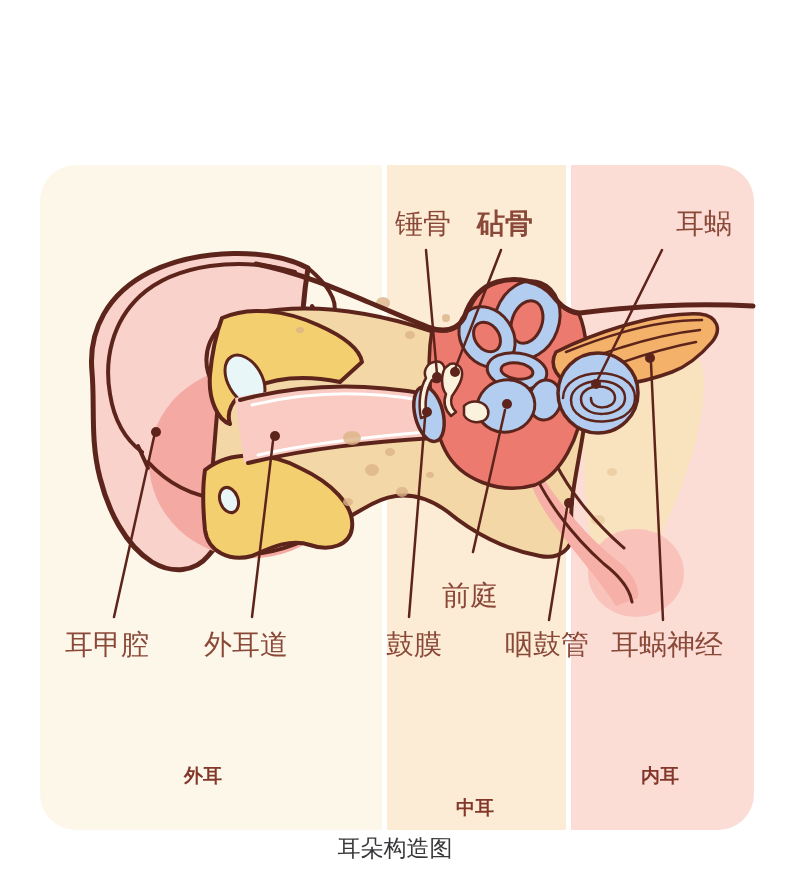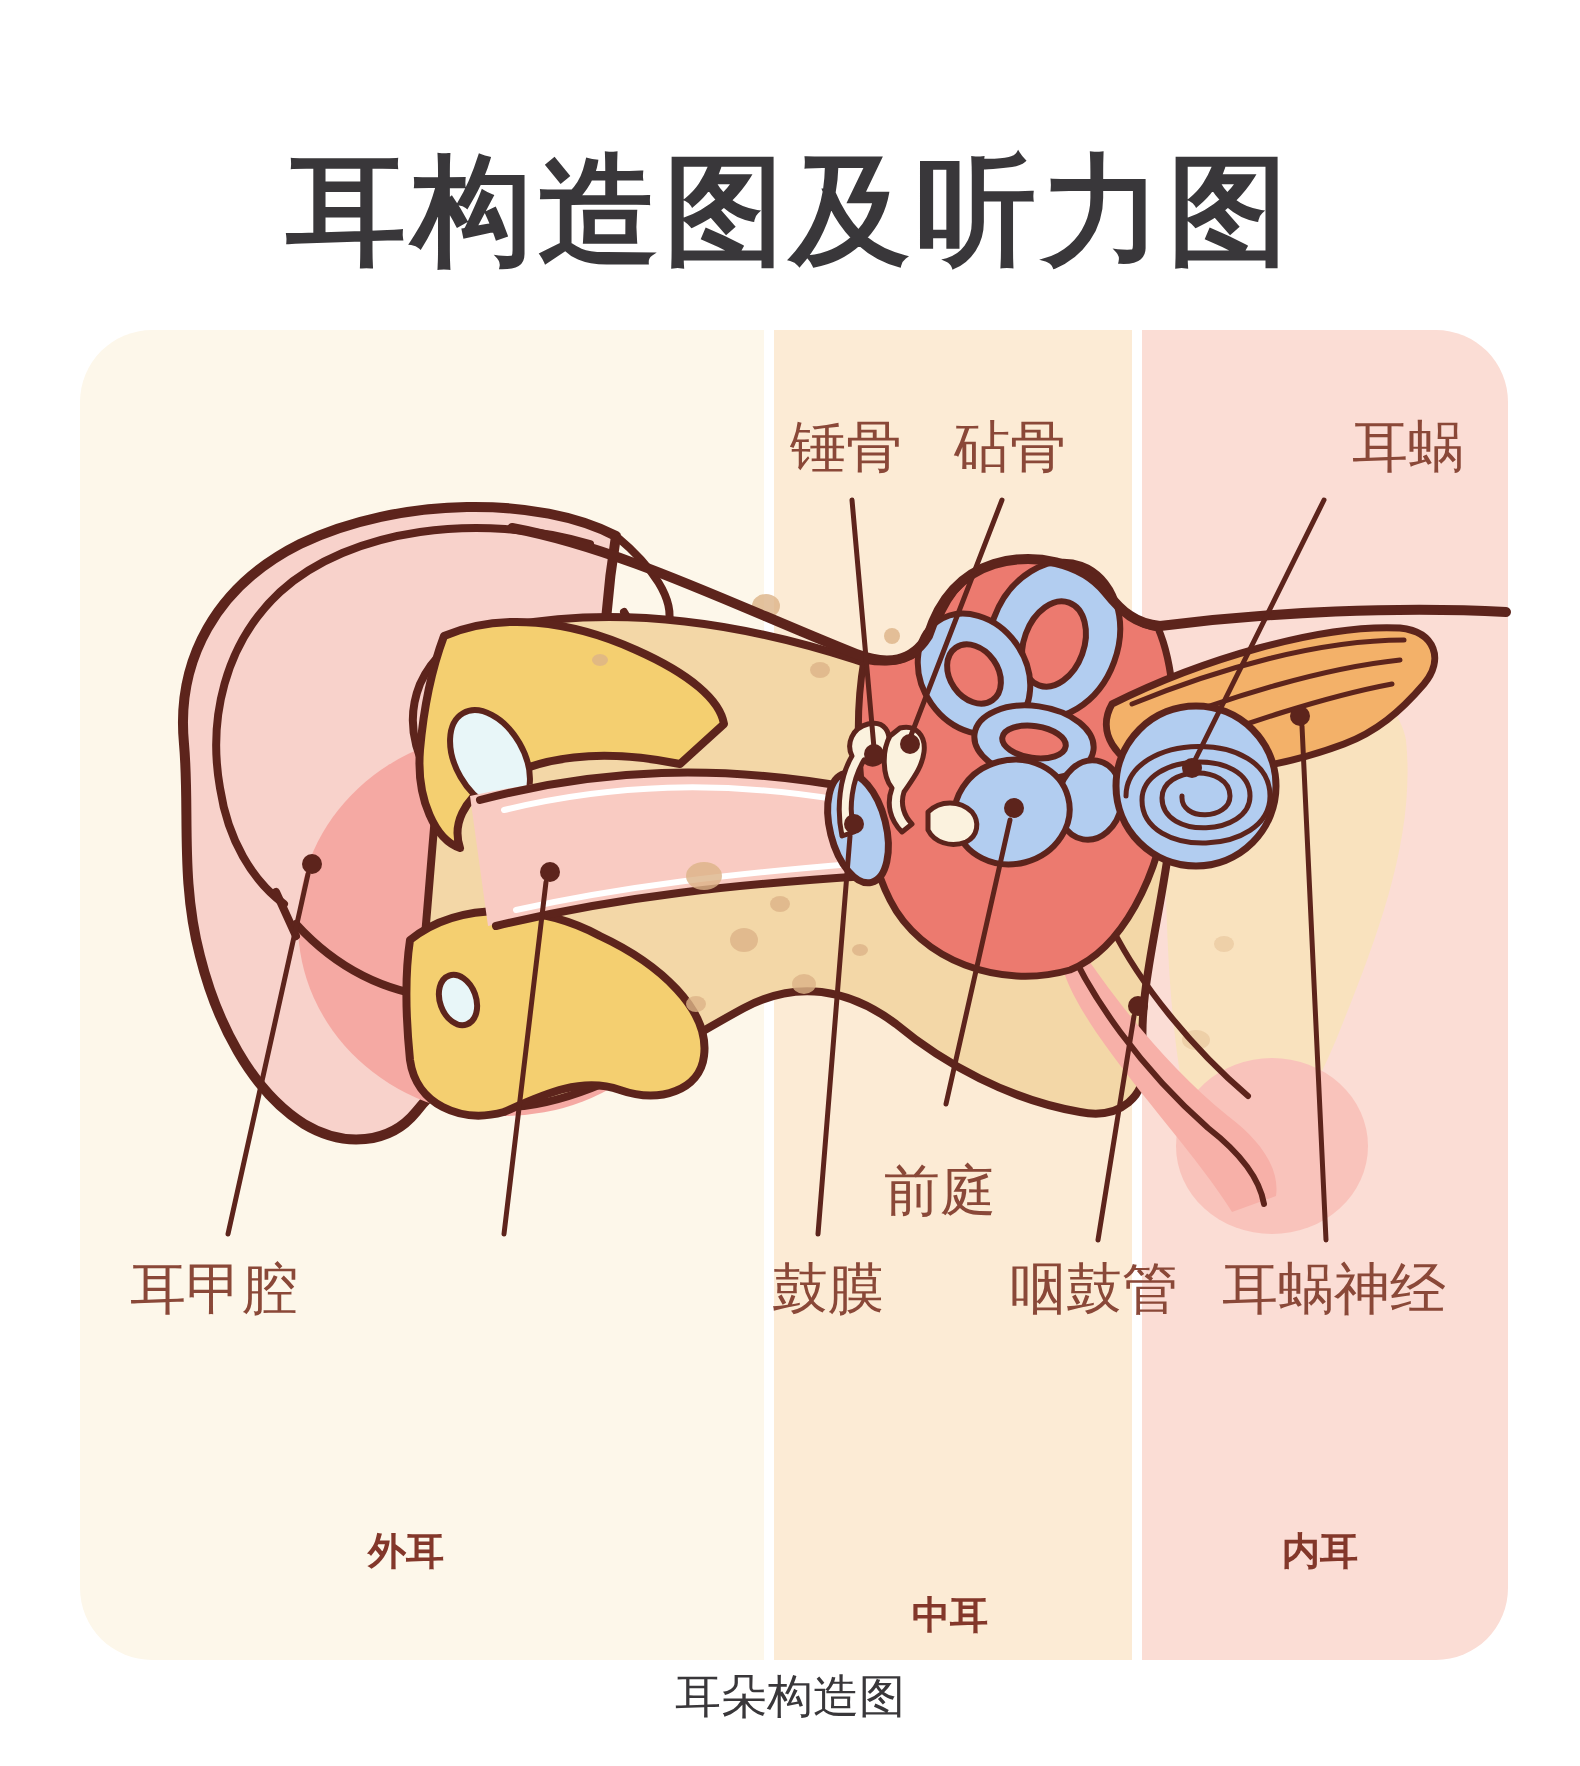--- a/index.html
+++ b/index.html
@@ -30,21 +30,21 @@
     position:absolute;transform:translate(-50%,-50%);
     font-size:19px;font-weight:800;white-space:nowrap;
     color:var(--section_text,#83372A);
   }
   .caption{
     position:absolute;left:0;right:0;top:833px;text-align:center;
     font-size:23px;font-weight:500;color:var(--title_text,#39373A);
   }
   
   .lbl-malleus{left:423px;top:224px;}
-  .lbl-incus{left:505px;top:224px;}
+  .lbl-incus{left:505px;top:224px;font-weight:bold;}
   .lbl-cochlea{left:688px;top:224px;margin-left:16px;}
   .lbl-vestibule{left:470px;top:596px;}
   .lbl-concha{left:107px;top:645px;}
   .lbl-ear-canal{left:246px;top:645px;}
   .lbl-eardrum{left:414px;top:645px;}
   .lbl-eustachian-tube{left:547px;top:645px;}
   .lbl-cochlear-nerve{left:667px;top:645px;}
   .sec-outer-ear{left:203px;top:776px;}
   .sec-middle-ear{left:475px;top:776px;margin-top:32px;}
   .sec-inner-ear{left:660px;top:776px;text-align:center;}
@@ -65,21 +65,20 @@
   .f-softpink{fill:var(--soft_pink,#F9C3BB);}
   .f-hl{fill:var(--highlight_blue,#E8F6F8);}
   .f-dot{fill:var(--outline);}
   .wline{stroke:#FFFFFF;fill:none;stroke-linecap:round;}
 </style>
 </head>
 <body>
 
 <div class="page">
 
-  <div class="title">耳构造图及听力图</div>
 
   <div class="panel panel-outer"></div>
   <div class="panel panel-middle"></div>
   <div class="panel panel-inner"></div>
 
   <svg class="illustration" width="790" height="883" viewBox="0 0 790 883" aria-hidden="true">
 
     <g>
       <path class="f-pinna ol" stroke-width="5" d="M 308 268
         C 270 248 200 248 150 272 C 108 293 88 330 92 372
@@ -230,20 +229,21 @@
         <circle cx="569" cy="503" r="5"></circle>
       <circle cx="650" cy="358" r="5"></circle>
     </g>
   </svg>
 
   <span class="part-label lbl-malleus">锤骨</span>
   <span class="part-label lbl-incus">砧骨</span>
   <span class="part-label lbl-cochlea">耳蜗</span>
   <span class="part-label lbl-vestibule">前庭</span>
   <span class="part-label lbl-concha">耳甲腔</span>
+  <span class="part-label lbl-ear-canal">外耳道</span>
   <span class="part-label lbl-eardrum">鼓膜</span>
   <span class="part-label lbl-eustachian-tube">咽鼓管</span>
   <span class="part-label lbl-cochlear-nerve">耳蜗神经</span>
 
   <span class="section-label sec-outer-ear">外耳</span>
   <span class="section-label sec-middle-ear">中耳</span>
   <span class="section-label sec-inner-ear">内耳</span>
 
   <div class="caption">耳朵构造图</div>
 </div>

